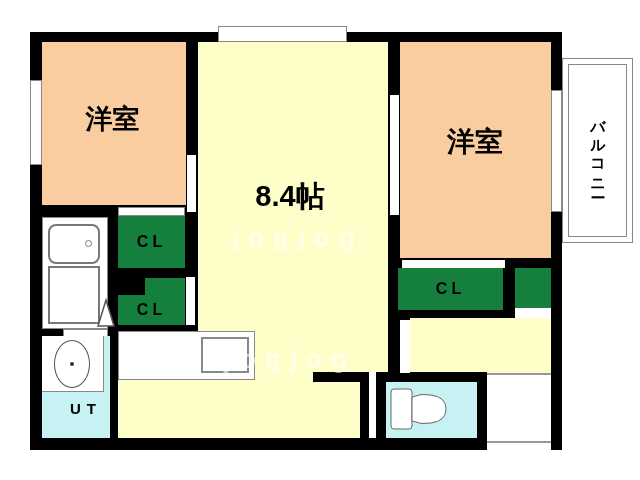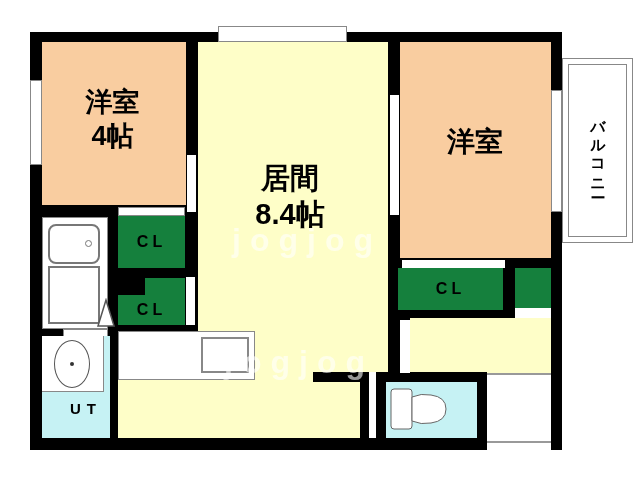--- a/index.html
+++ b/index.html
@@ -14,21 +14,21 @@
   .floor-cyan{background:#C6F2F4;}
   .purple{background:#15803d;}
   .white{background:#fff;}
   .win{background:#fff;border:1px solid #888;}
   .door{background:#fff;}
   .room-label{display:flex;flex-direction:column;align-items:center;justify-content:center;
     text-align:center;font-weight:600;line-height:1.25;}
   .small-label{display:flex;align-items:center;justify-content:center;font-weight:600;}
   .vtext{writing-mode:vertical-rl;display:flex;align-items:center;justify-content:center;
     letter-spacing:3px;font-weight:600;}
-  .watermark{color:rgba(255,255,255,0.6);font-size:32px;letter-spacing:9px;font-weight:700;}
+  .watermark{color:rgba(255,255,255,0.6);font-size:26px;letter-spacing:9px;font-weight:700;}
   .fixture{border:2px solid #777;background:#fff;}
 </style>
 </head>
 <body>
 
 <div class="canvas">
 
   <div class="abs" style="left:562px;top:58px;width:71px;height:185px;border:1px solid #888;background:#fff;">
     <div class="abs" style="left:5px;top:5px;right:5px;bottom:5px;border:1px solid #888;"></div>
     <div class="abs vtext" style="left:0;top:0;width:100%;height:100%;font-size:15px;">バルコニー</div>
@@ -109,24 +109,22 @@
   <div class="abs purple small-label" style="left:118px;top:295px;width:67px;height:30px;font-size:16px;letter-spacing:4px;">
     <span>CL</span>
   </div>
   <div class="abs purple small-label" style="left:398px;top:268px;width:105px;height:42px;font-size:16px;letter-spacing:4px;">
     <span>CL</span>
   </div>
   <div class="abs purple" style="left:515px;top:268px;width:36px;height:40px;"></div>
 
   <div class="abs room-label" style="left:45px;top:80px;width:135px;height:80px;font-size:27px;">
     <span>洋室</span>
-    <span>4帖</span>
   </div>
   <div class="abs room-label" style="left:210px;top:150px;width:160px;height:92px;font-size:29px;">
-    <span>居間</span>
     <span>8.4帖</span>
   </div>
   <div class="abs room-label" style="left:405px;top:96px;width:140px;height:90px;font-size:28px;">
     <span>洋室</span>
   </div>
 
   <div class="abs watermark" style="left:232px;top:222px;">jogjog</div>
   <div class="abs watermark" style="left:224px;top:344px;">jogjog</div>
 
 </div>

